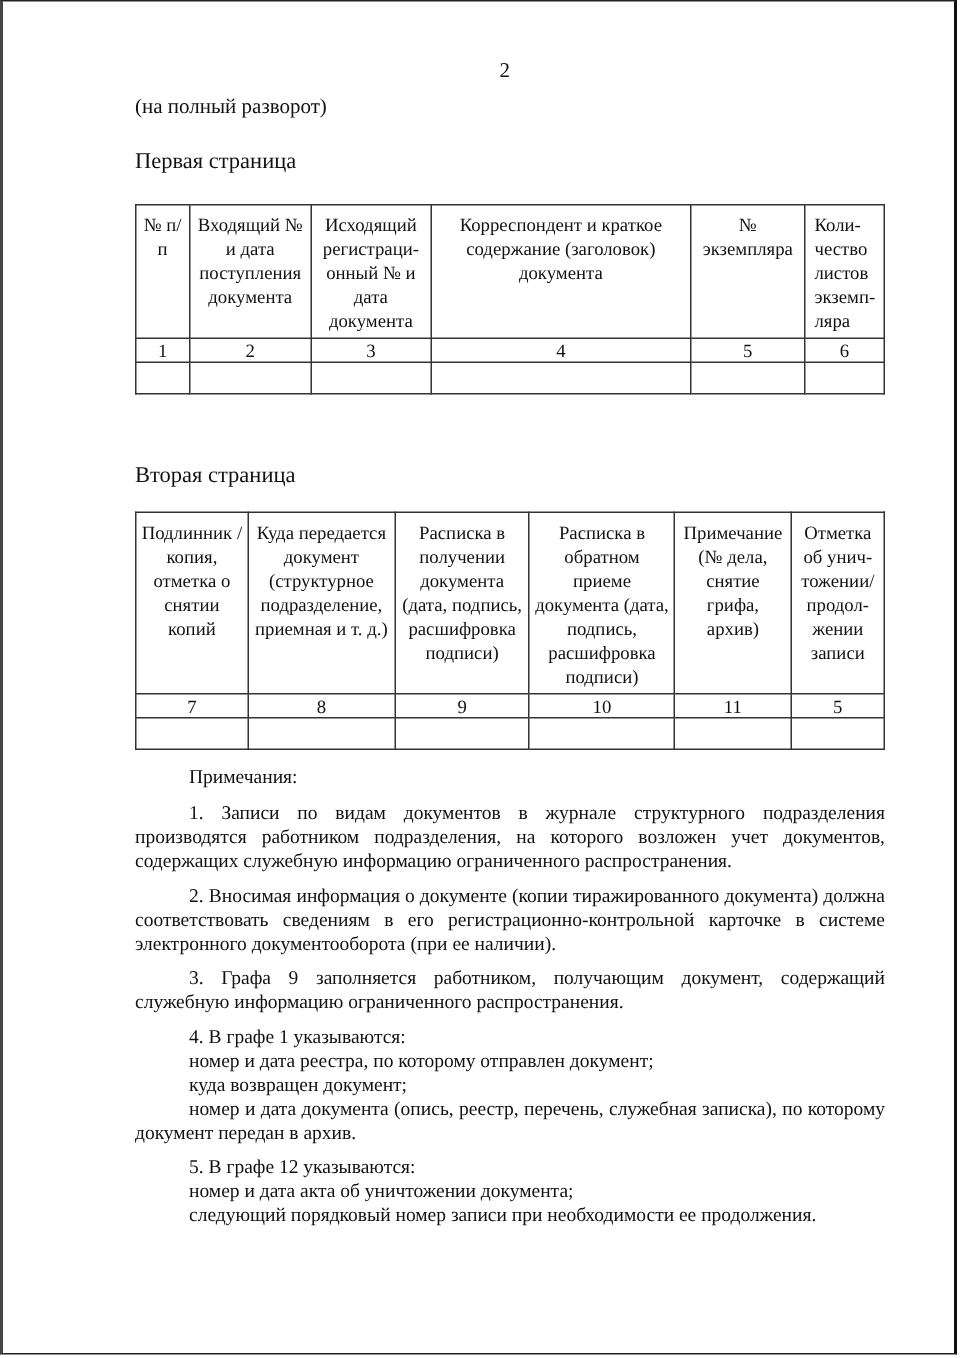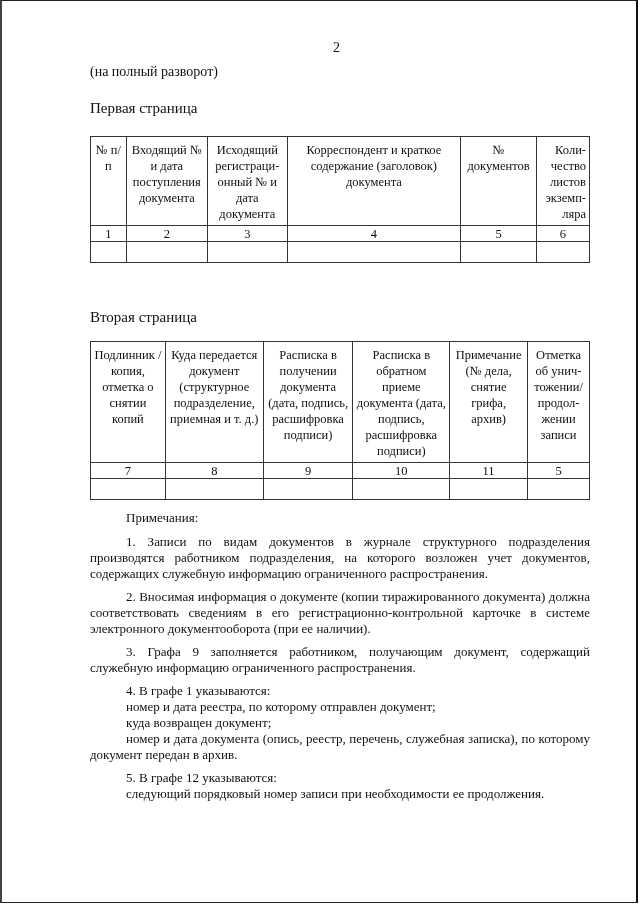--- a/index.html
+++ b/index.html
@@ -67,21 +67,21 @@
   table.reg tr.empty-row td {
     height: 20px;
     padding: 0;
   }
   #table-first {
     top: 136px;
     left: 90px;
     width: 500px;
   }
   #table-first tr.head-row th { height: 80px; margin-left: 16px; }
-  #table-first th.left-text { text-align: right; padding-left: 6px; }
+  #table-first th.left-text { text-align: left; padding-left: 6px; }
 
   #table-second {
     top: 341px;
     left: 90px;
     width: 500px;
     padding-left: 28px;
   }
   #table-second tr.head-row th { height: 106px; }
   #table-second th.left-text { text-align: center; }
 
@@ -128,21 +128,21 @@
     <col style="width:174px">
     <col style="width:76px">
     <col style="width:53px">
   </colgroup>
   <tbody>
       <tr class="head-row">
     <th>№ п/п</th>
     <th>Входящий № и дата поступления документа</th>
     <th>Исходящий регистраци-онный № и дата документа</th>
     <th>Корреспондент и краткое содержание (заголовок) документа</th>
-    <th>№ документов</th>
+    <th>№ экземпляра</th>
     <th class="left-text">Коли-чество листов экземп-ляра</th>
   </tr>
   <tr class="num-row">
     <td>1</td>
     <td>2</td>
     <td>3</td>
     <td>4</td>
     <td>5</td>
     <td>6</td>
   </tr>
@@ -205,15 +205,16 @@
 
   <div class="para-block">
     <div class="line">4. В графе 1 указываются:</div>
     <div class="line">номер и дата реестра, по которому отправлен документ;</div>
     <div class="line">куда возвращен документ;</div>
     <div class="line hang" style="text-indent:36px; text-align:justify;">номер и дата документа (опись, реестр, перечень, служебная записка), по которому документ передан в архив.</div>
   </div>
 
   <div class="para-block">
     <div class="line">5. В графе 12 указываются:</div>
+    <div class="line">номер и дата акта об уничтожении документа;</div>
     <div class="line">следующий порядковый номер записи при необходимости ее продолжения.</div>
   </div>
 </div>
 
 </body></html>

